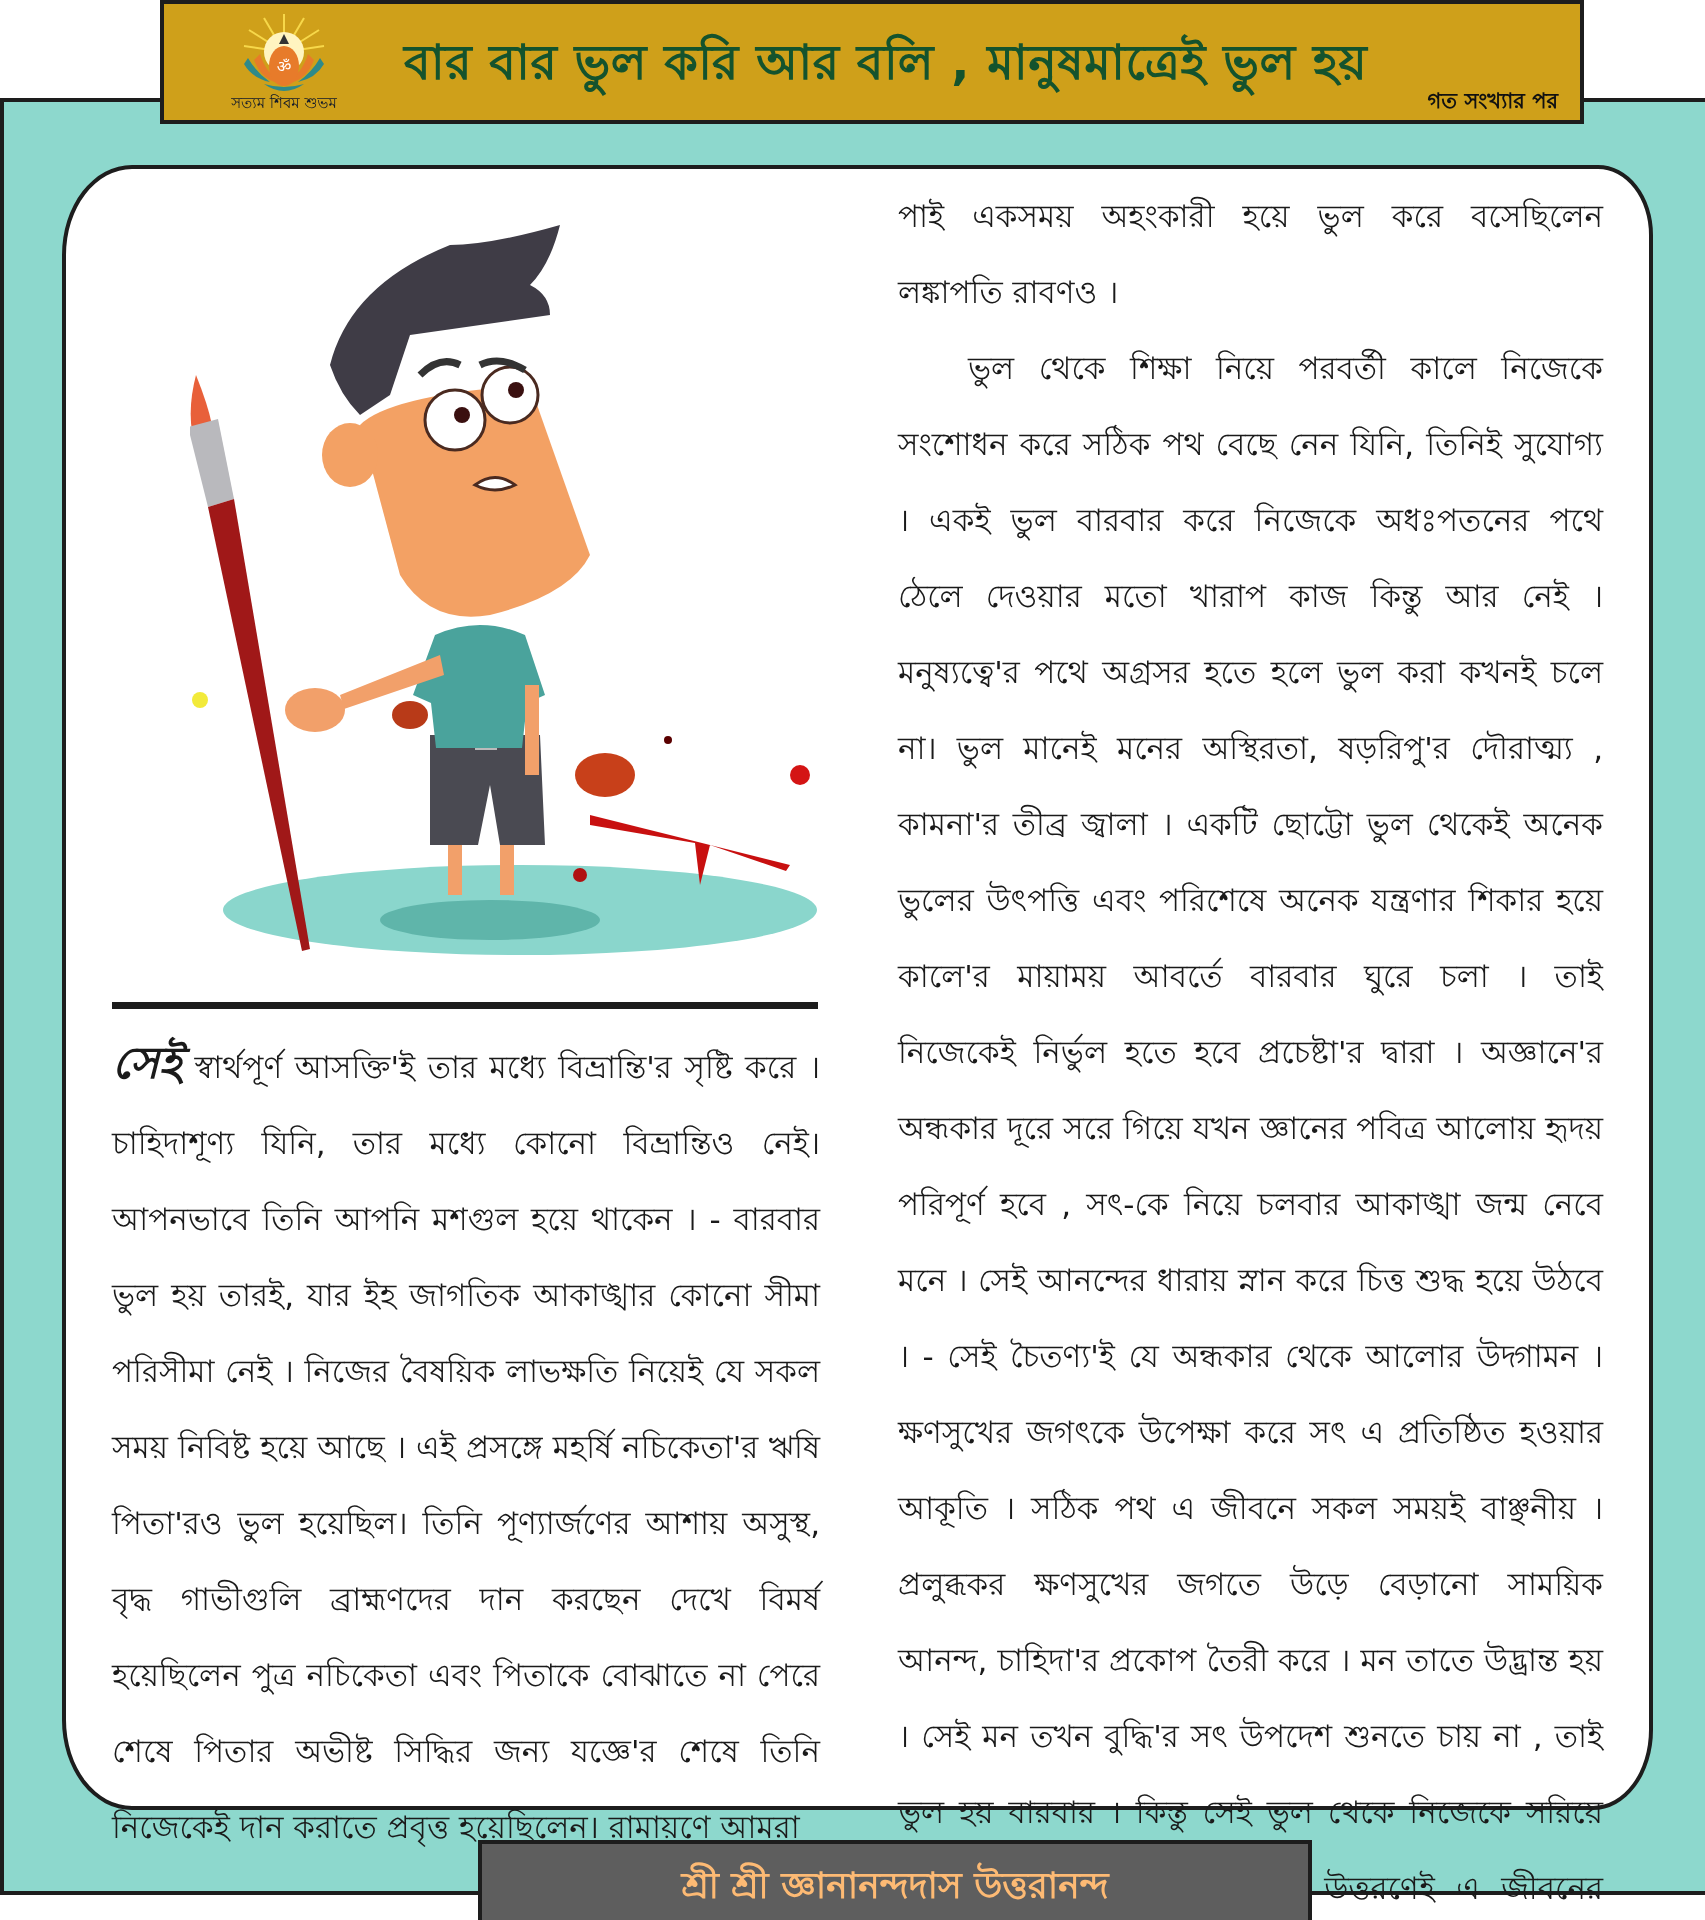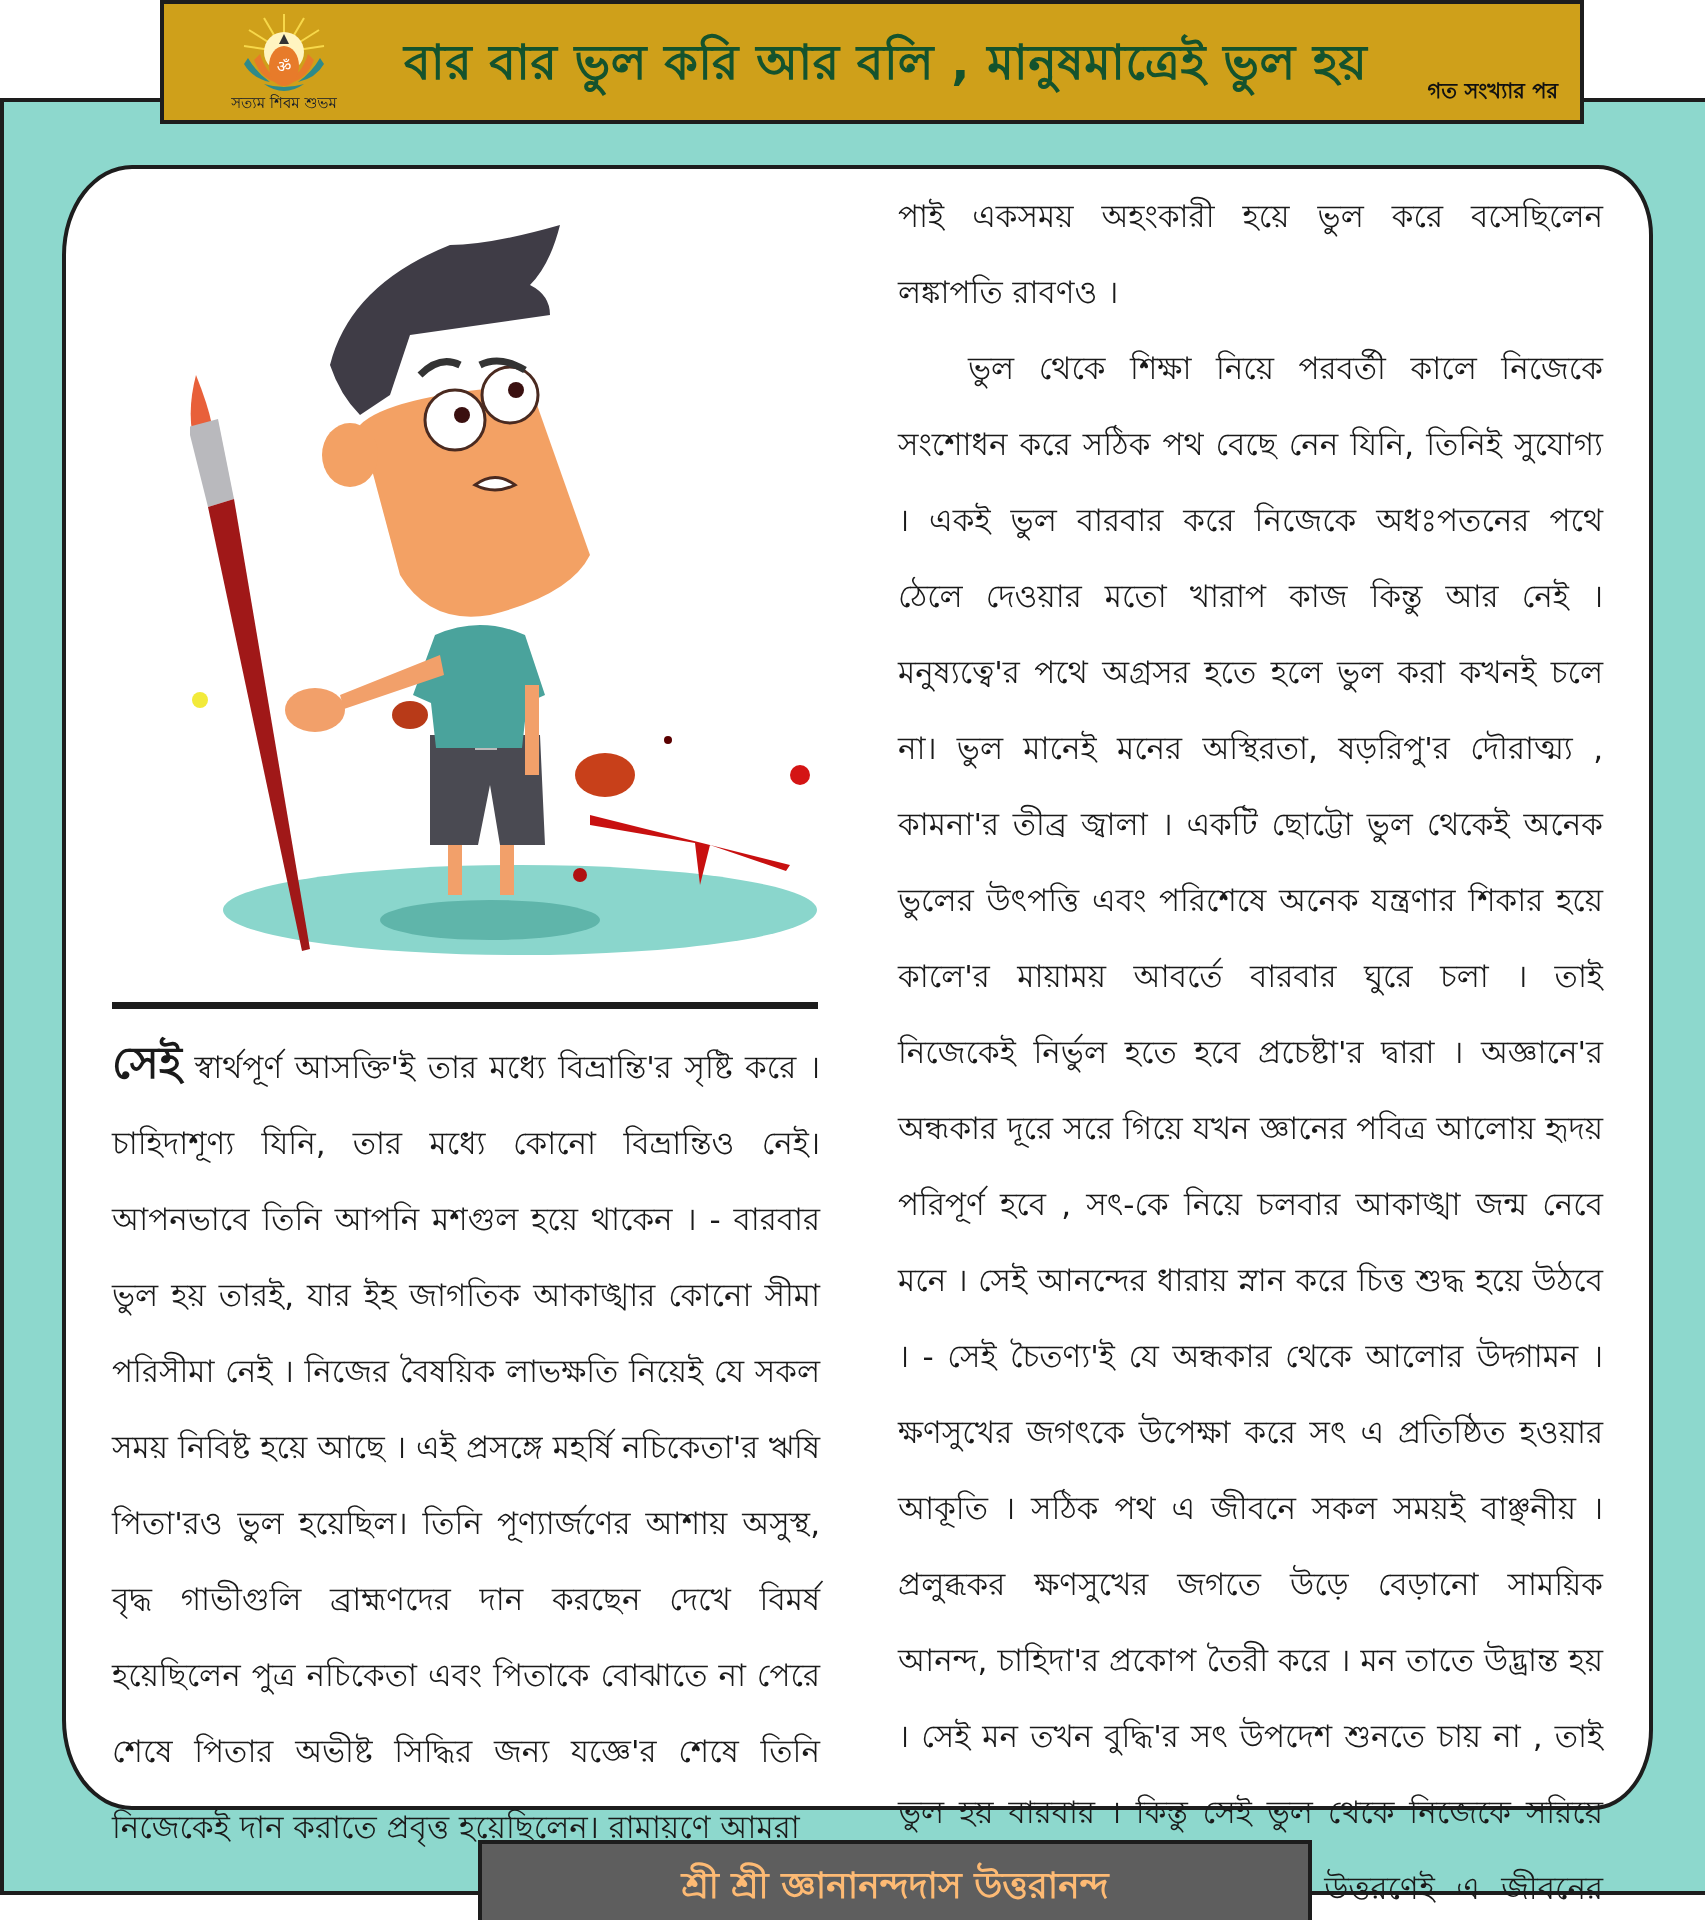--- a/index.html
+++ b/index.html
@@ -25,21 +25,21 @@
   }
   .logo-caption {
     position:absolute; left:0; bottom:0; width:120px; text-align:center;
     font-size:15px; color:#0f172a; white-space:nowrap;
   }
   .banner-title {
     position:absolute; left:240px; top:22px; font-size:48px; font-weight:bold;
     color:#14532d; white-space:nowrap; letter-spacing:0.5px;
   }
   .banner-sub {
-    position:absolute; right:22px; bottom:10px; font-size:21px; font-weight:bold;
+    position:absolute; right:22px; bottom:0; font-size:21px; font-weight:bold;
     color:#111; white-space:nowrap;
   }
   
   .card {
     position:absolute; left:62px; top:165px; width:1591px; height:1645px;
     background:#ffffff; border:4px solid #1d1d1d; box-sizing:border-box;
     border-radius:70px 55px 60px 70px / 90px 70px 80px 90px;
   }
   .illustration {
     position:absolute; left:190px; top:215px; width:640px; height:740px;
@@ -53,21 +53,21 @@
   }
   .col-right {
     position:absolute; left:898px; top:178px; width:705px;
   }
   .para {
     margin:0; font-size:31px; line-height:76px; text-align:justify;
     text-align-last:justify;
   }
   .para.last { text-align-last:left; }
   .indent { text-indent:70px; }
-  .dropcap { font-size:44px; font-weight:bold; }
+  .dropcap { font-size:44px; font-weight:bold;font-style:italic; }
   .end-mark {
     position:absolute; right:0; font-size:26px;
   }
   .footer {
     position:absolute; left:478px; top:1840px; width:834px; height:90px;
     background:#5e5e5e; border:4px solid #1d1d1d; box-sizing:border-box;
   }
   .footer-text {
     position:absolute; left:0; right:0; top:14px; text-align:center;
     color:#fdba74; font-size:36px; font-weight:bold; white-space:nowrap;

